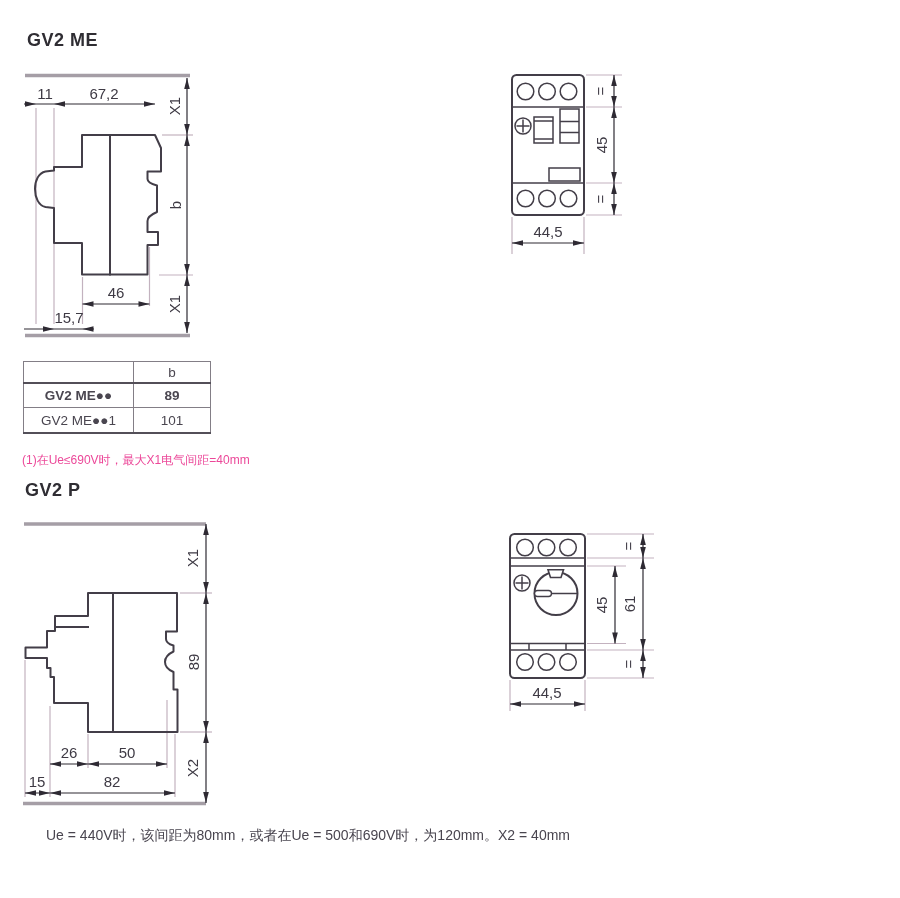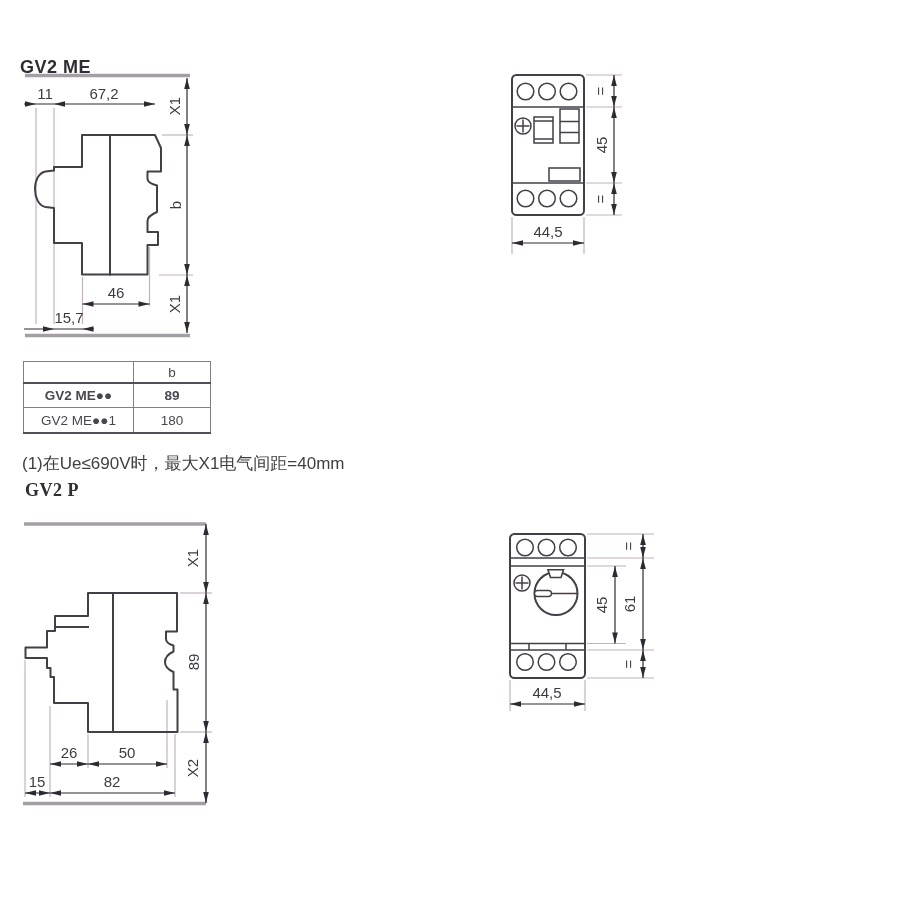--- a/index.html
+++ b/index.html
@@ -14,28 +14,28 @@
   .dim{stroke:#2e2a33;stroke-width:1.2;fill:none;}
   .ah{fill:#2e2a33;stroke:none;}
   .dtxt{font-family:"Liberation Sans","DejaVu Sans",sans-serif;font-size:15px;fill:#3e3a44;}
   table.spec{border-collapse:collapse;table-layout:fixed;background:#fff;
     border:1.5px solid #837e86;border-bottom:2.5px solid #534f58;}
   table.spec td{border:1.4px solid #837e86;text-align:center;vertical-align:middle;
     font-size:13.5px;color:#4a4650;padding:0;}
   table.spec tr.hdr td{border-bottom:2.5px solid #534f58;height:20px;}
   table.spec tr.r1 td{height:23px;font-weight:bold;}
   table.spec tr.r2 td{height:24px;}
-  .note{font-size:17px;color:#404040;}
+  .note{font-size:12px;color:#ec4899;}
   .notes-p{font-size:14px;color:#49454f;line-height:17px;}
   .notes-p .l2{padding-left:26px;display:block;}
 </style>
 </head>
 <body>
 
-<div class="abs title" style="left:20px;top:30px;margin-top:27px;">GV2 ME</div>
+<div class="abs title" style="left:27px;top:30px;">GV2 ME</div>
 
 <svg class="abs" style="left:0;top:55px;" width="240" height="290" viewBox="0 55 240 290">
 
   <line class="bar" x1="25" y1="75.5" x2="190" y2="75.5"></line>
   <line class="bar" x1="25" y1="335.5" x2="190" y2="335.5"></line>
 
   <g>
     <line class="ext" x1="36" y1="108" x2="36" y2="324"></line>
     <line class="ext" x1="54" y1="108" x2="54" y2="324"></line>
     <line class="ext" x1="82.5" y1="277" x2="82.5" y2="324"></line>
@@ -145,28 +145,28 @@
       <tr class="hdr">
     <td style="width:109px;"></td>
     <td style="width:76px;">b</td>
   </tr>
   <tr class="r1">
     <td>GV2 ME●●</td>
     <td>89</td>
   </tr>
   <tr class="r2">
     <td>GV2 ME●●1</td>
-    <td>180</td>
+    <td>101</td>
   </tr>
 </tbody>
   </table>
 
 <div class="abs note" style="left:22px;top:452px;">(1)在Ue≤690V时，最大X1电气间距=40mm</div>
 
-<div class="abs title" style="left:25px;top:480px;font-family:Liberation Serif, serif;">GV2 P</div>
+<div class="abs title" style="left:25px;top:480px;">GV2 P</div>
 
 <svg class="abs" style="left:0;top:508px;" width="240" height="312" viewBox="0 508 240 312">
   <line class="bar" x1="24" y1="524" x2="206" y2="524"></line>
   <line class="bar" x1="23" y1="803.5" x2="206" y2="803.5"></line>
   <g>
     <line class="ext" x1="25" y1="660" x2="25" y2="797"></line>
     <line class="ext" x1="50" y1="706" x2="50" y2="797"></line>
     <line class="ext" x1="88" y1="734" x2="88" y2="768"></line>
     <line class="ext" x1="167" y1="700" x2="167" y2="768"></line>
     <line class="ext" x1="175" y1="734" x2="175" y2="797"></line>
@@ -268,13 +268,14 @@
   </g>
   <g>
     <line class="dim" x1="510" y1="704" x2="585" y2="704"></line>
     <polygon class="ah" points="510,704 521,701.2 521,706.8"></polygon>
     <polygon class="ah" points="585,704 574,701.2 574,706.8"></polygon>
     <text class="dtxt" x="547" y="698" text-anchor="middle">44,5</text>
   </g>
 </svg>
 
 <div class="abs notes-p" style="left:20px;top:827px;">
+  <span class="l2">Ue = 440V时，该间距为80mm，或者在Ue = 500和690V时，为120mm。X2 = 40mm</span>
 </div>
 
 </body></html>

